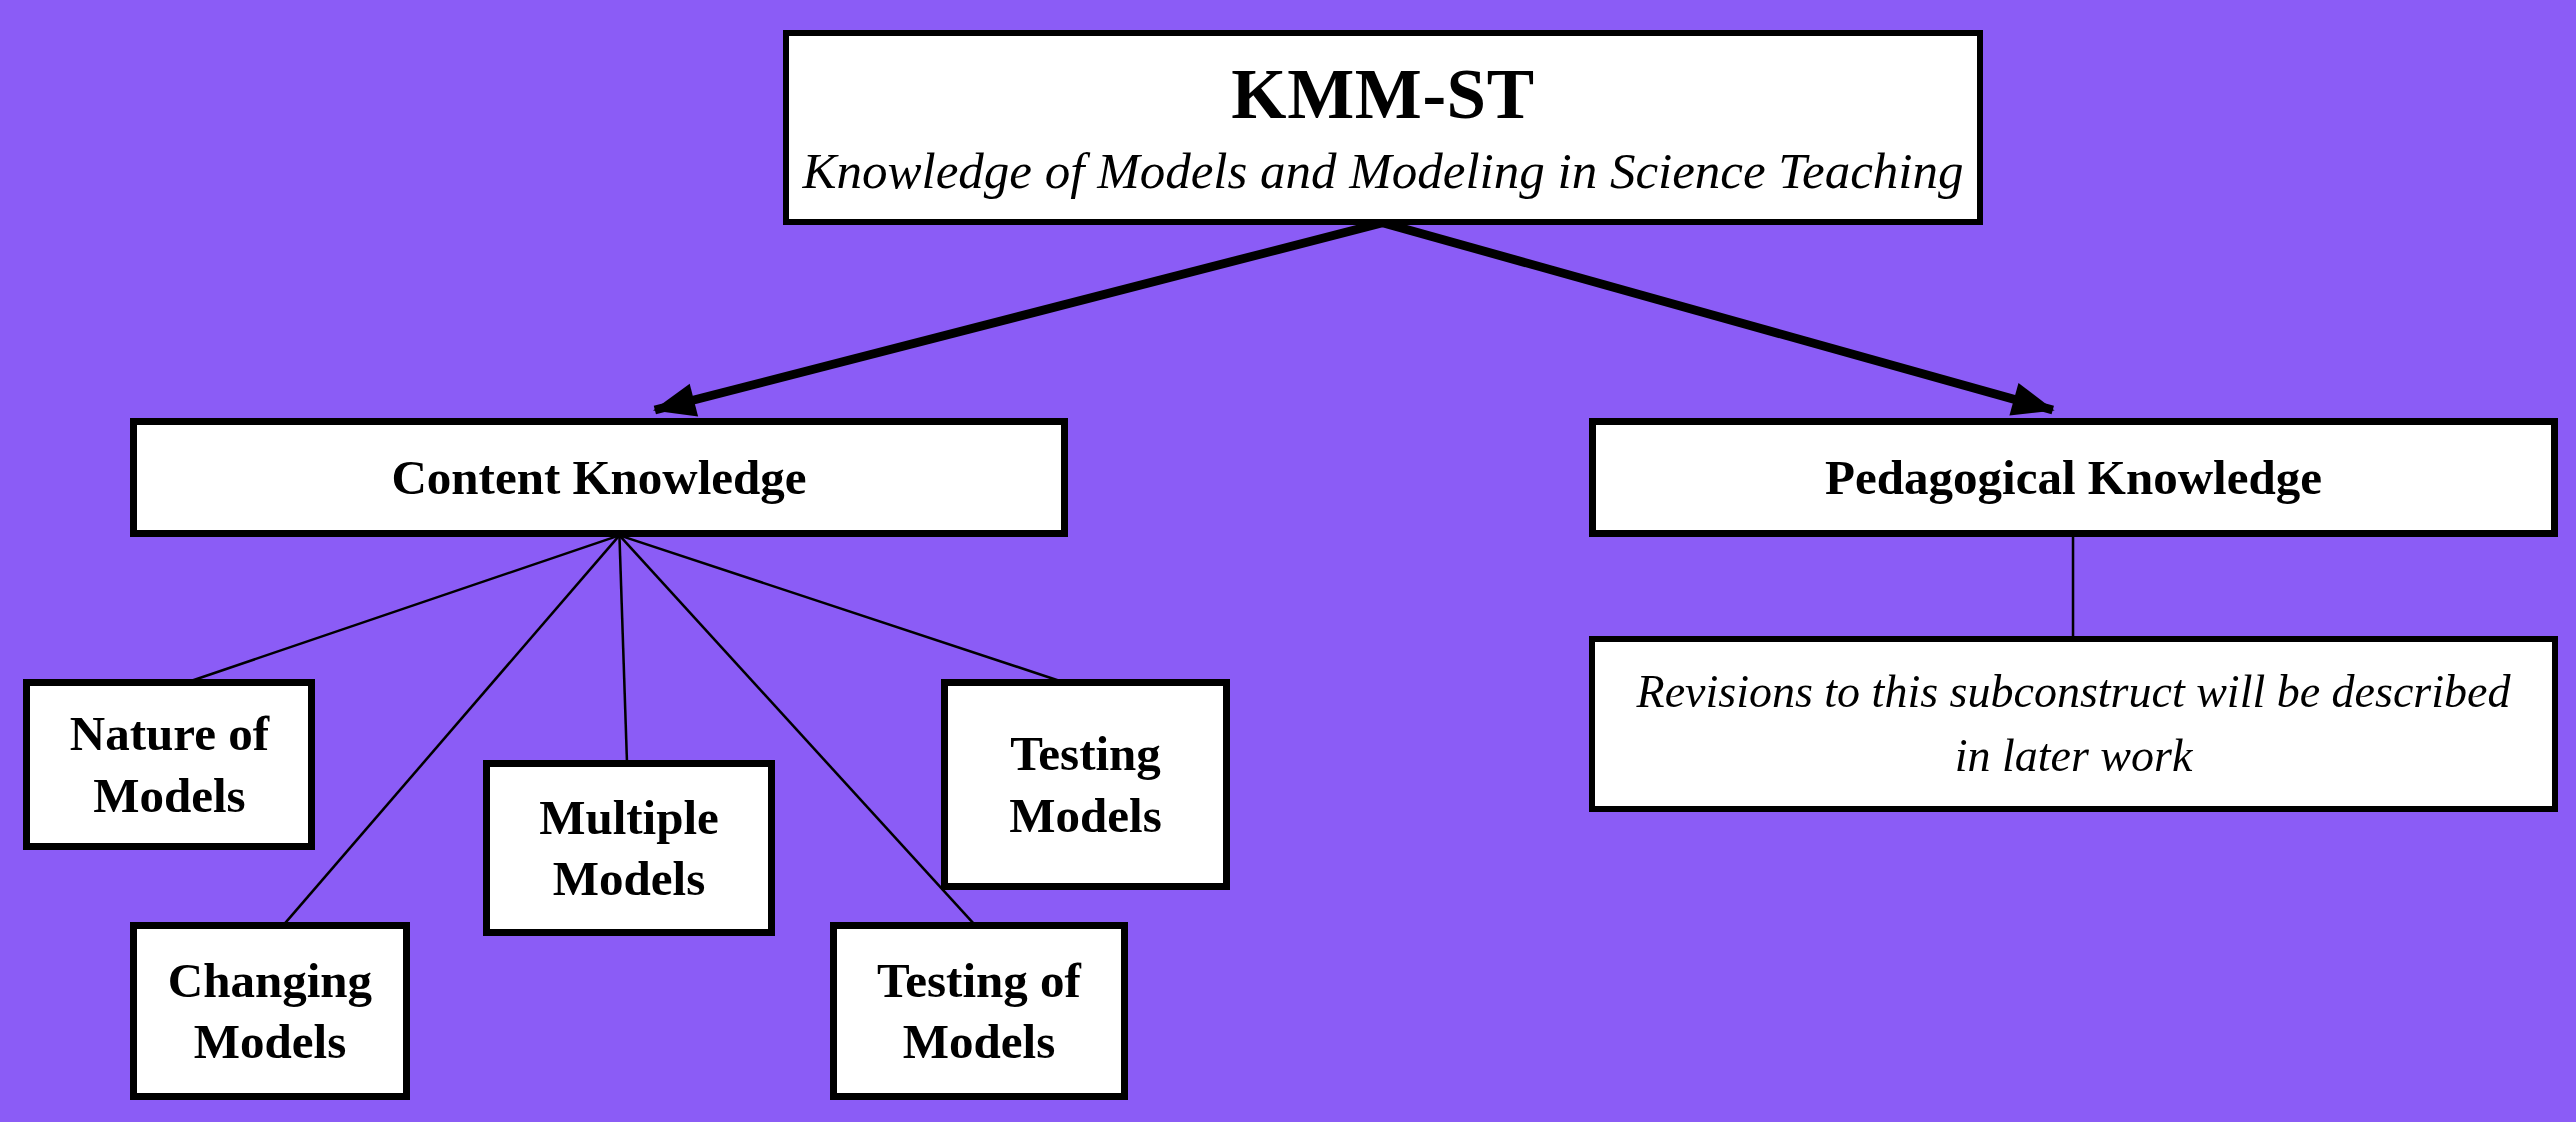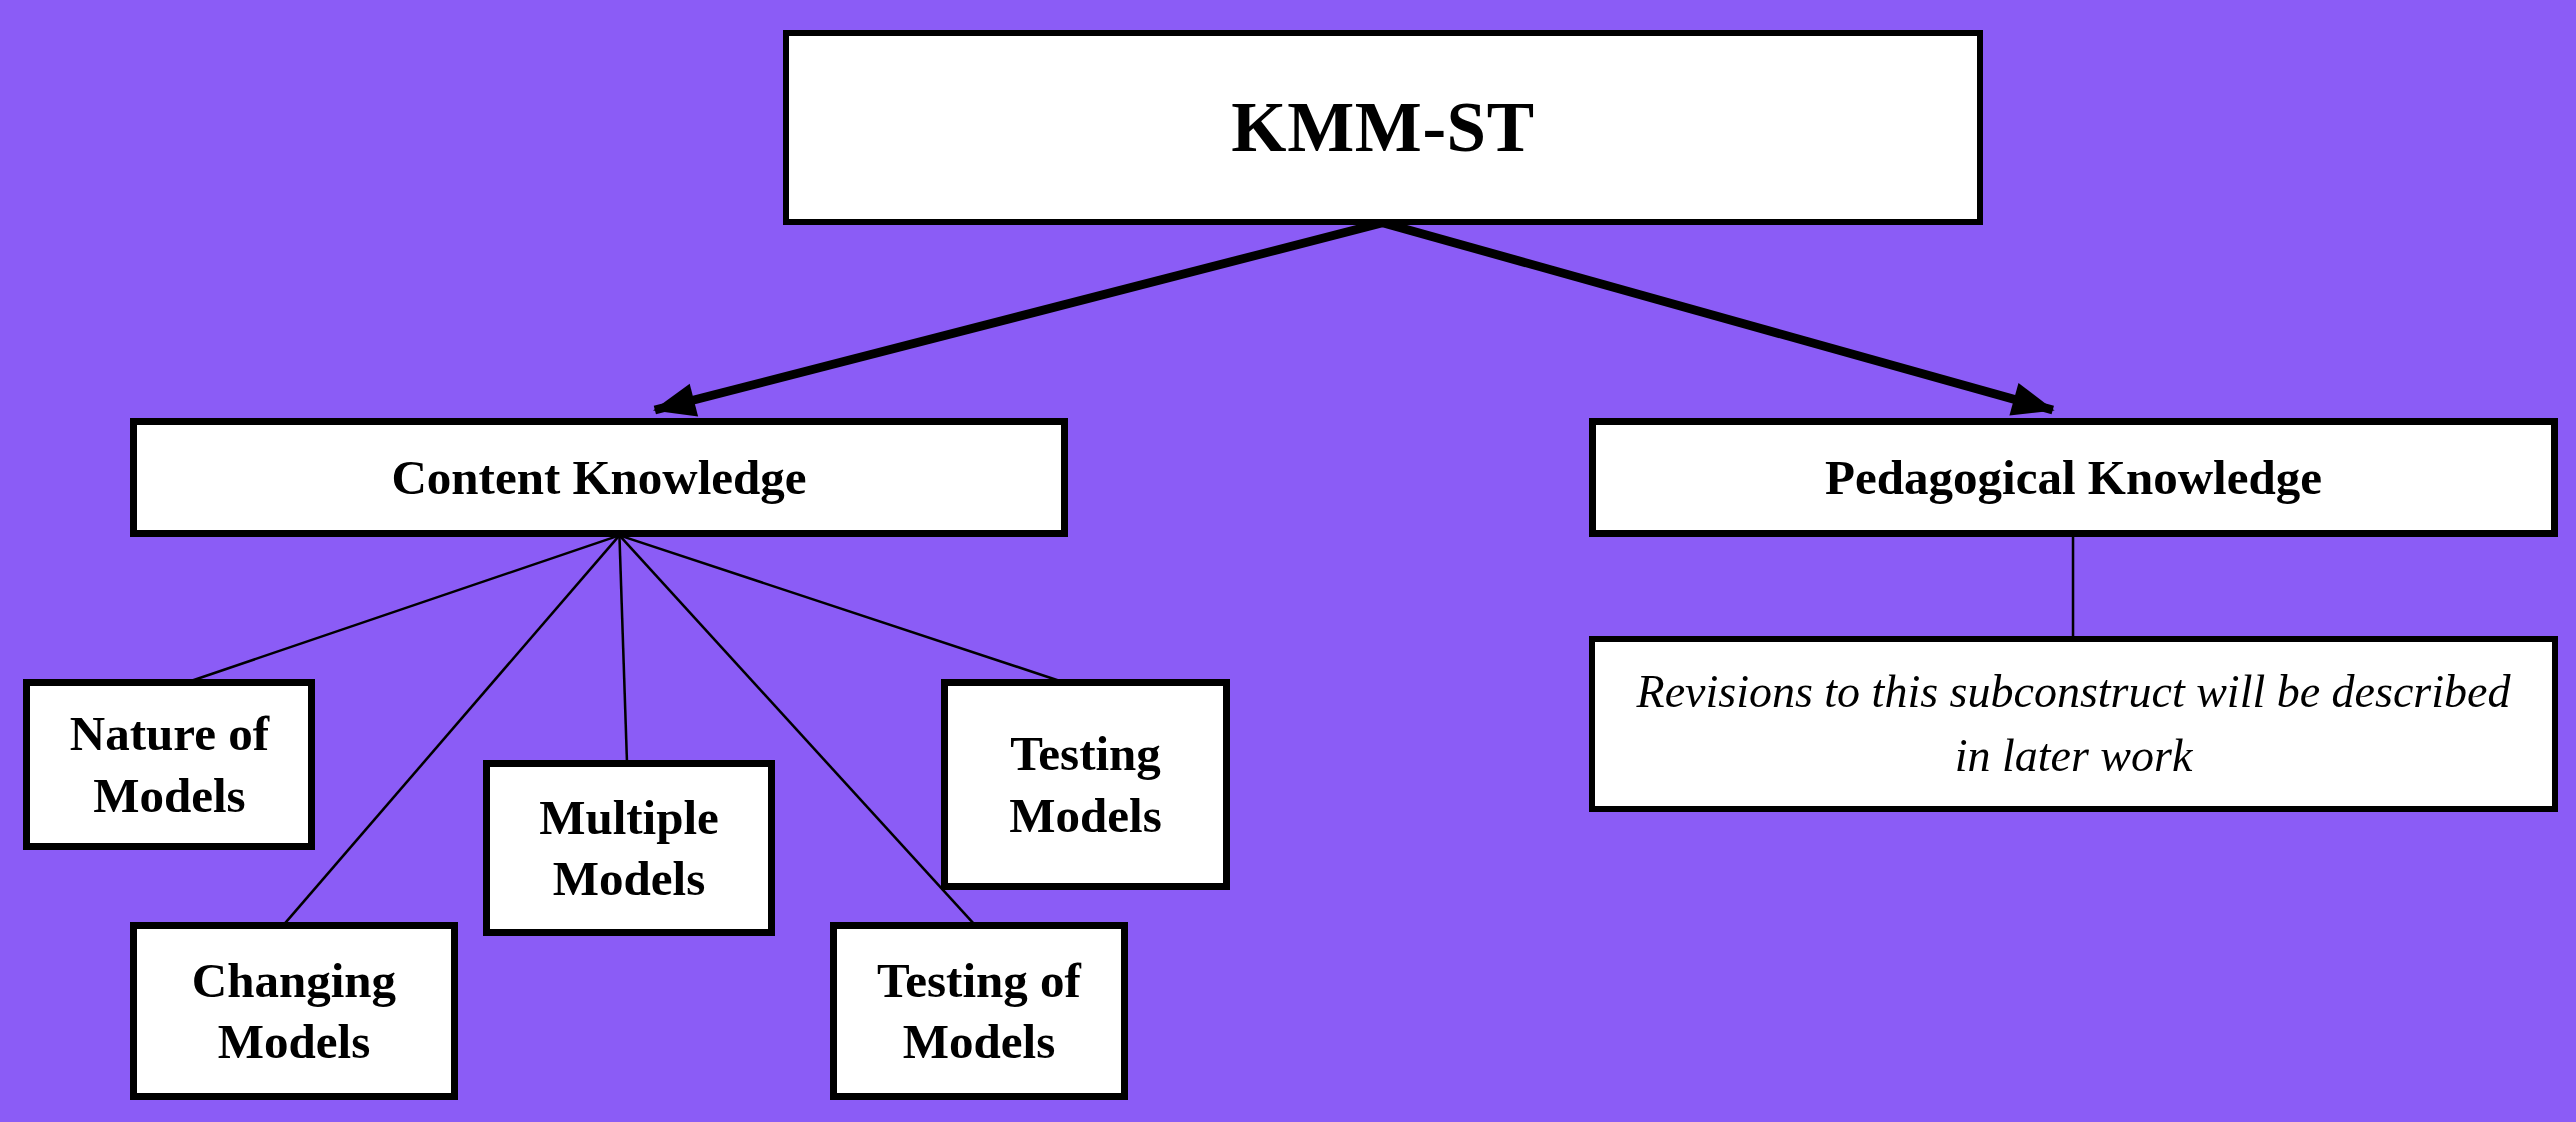--- a/index.html
+++ b/index.html
@@ -70,21 +70,21 @@
   }
 
   
   #node-root        { left: 783px; top: 30px;   width: 1200px; height: 195px; }
   #node-content     { left: 130px;  top: 418px;  width: 938px; height: 119px; }
   #node-pedagogical { left: 1589px; top: 418px;  width: 969px; height: 119px; }
   #node-revisions   { left: 1589px; top: 636px; width: 969px; height: 176px; }
   #node-nature      { left: 23.4px;   top: 679px; width: 292px;  height: 171px; }
   #node-multiple    { left: 483px;  top: 760px; width: 292px;  height: 176px; }
   #node-testing     { left: 941px; top: 679px; width: 289px;  height: 211px; }
-  #node-changing    { left: 130px;  top: 922px; width: 328px;  height: 178px; }
+  #node-changing    { left: 130px;  top: 922px; width: 280px;  height: 178px; }
   #node-purpose     { left: 830px; top: 922px; width: 298px;  height: 178px; }
 </style>
 </head>
 <body>
 
 <div id="canvas">
 
   <svg id="connectors" viewBox="0 0 4069 1773" xmlns="http://www.w3.org/2000/svg" aria-hidden="true">
     <defs>
       <marker id="arrowhead" viewBox="0 0 12 10" refX="11" refY="5" markerWidth="5.2" markerHeight="4.6" orient="auto-start-reverse">
@@ -99,20 +99,21 @@
     <line x1="978" y1="846" x2="447" y2="1462" stroke="#000000" stroke-width="4"></line>
     <line x1="978" y1="846" x2="990" y2="1206" stroke="#000000" stroke-width="4"></line>
     <line x1="978" y1="846" x2="1540" y2="1462" stroke="#000000" stroke-width="4"></line>
     <line x1="978" y1="846" x2="1680" y2="1078" stroke="#000000" stroke-width="4"></line>
 
     <line x1="3275" y1="846" x2="3275" y2="1010" stroke="#000000" stroke-width="4"></line>
   </svg>
 
   <div class="box root" id="node-root">
     <div class="root-title">KMM-ST</div>
+    <div class="root-subtitle">Knowledge of Models and Modeling in Science Teaching</div>
   </div>
 
   <div class="box" id="node-content">
     <div class="branch-label">Content Knowledge</div>
   </div>
 
   <div class="box note" id="node-revisions">
     <div class="note-label">Revisions to this subconstruct will be described
 in later work</div>
   </div>

